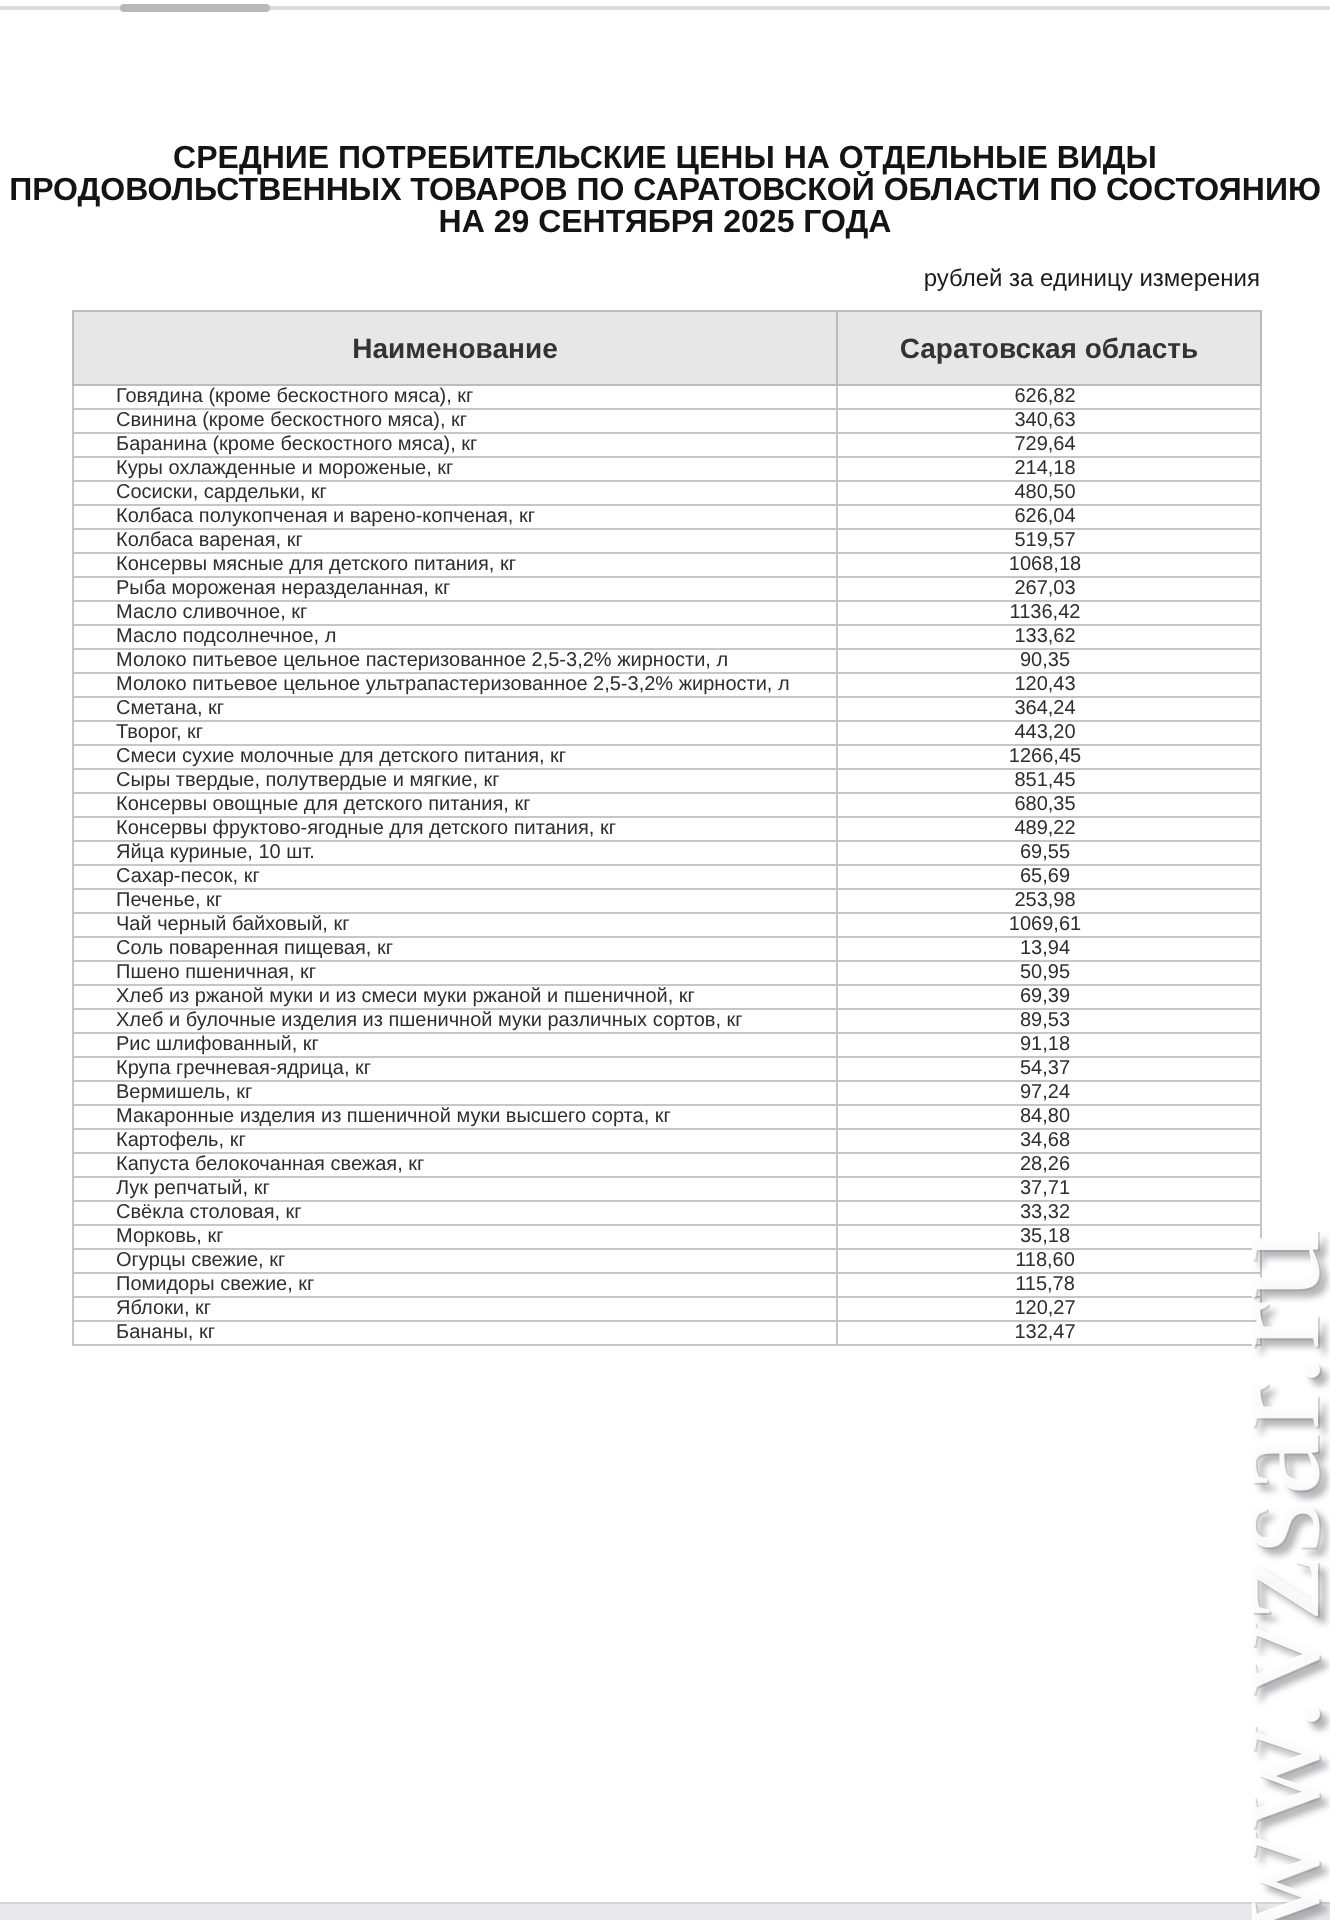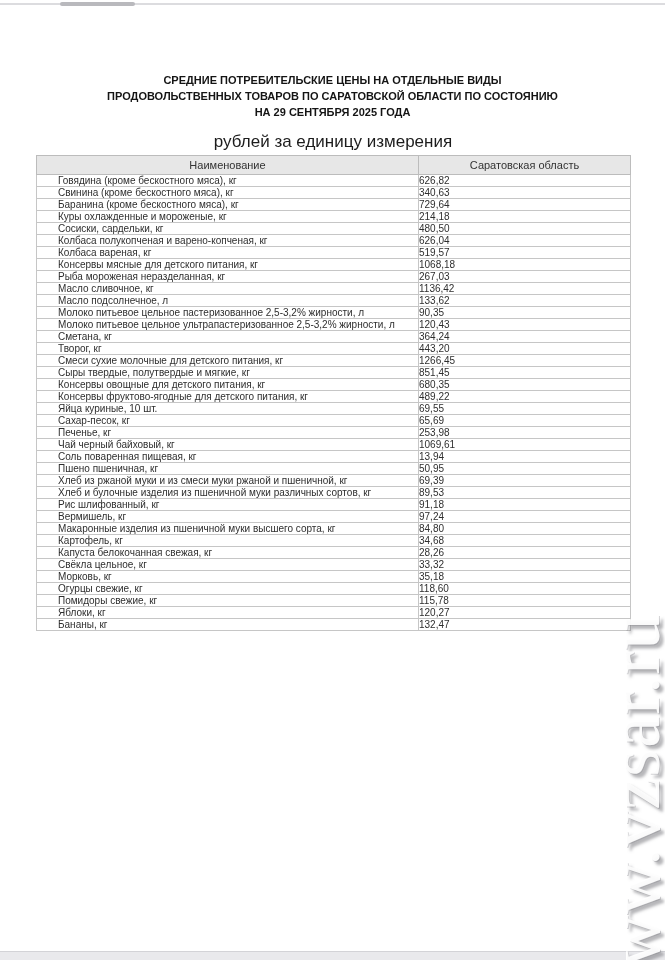--- a/index.html
+++ b/index.html
@@ -20,44 +20,44 @@
     width: 75px; height: 4px; background: #b9b9bd; border-radius: 2px;
   }
   .bottom-edge {
     position: absolute; bottom: 0; left: 0;
     width: 665px; height: 9px;
     background: #e9e9ec; border-top: 1px solid #d3d3d7;
   }
   .doc-title {
     position: absolute; top: 72px; left: 0; width: 665px;
     text-align: center; font-weight: bold;
-    font-size: 11px; line-height: 16px; color: #141414;
+    font-size: 16px; line-height: 16px; color: #141414;
   }
   .units-note {
     position: absolute; top: 132px; left: 36px; width: 594px;
-    text-align: center; font-size: 17px; color: #1c1c1c;
+    text-align: right; font-size: 12px; color: #1c1c1c;
   }
   table.price-table {
     position: absolute; top: 155px; left: 36px;
     width: 594px; border-collapse: collapse; table-layout: fixed;
   }
   .price-table th, .price-table td {
     border: 1px solid #c6c6c6; overflow: hidden; white-space: nowrap;
   }
   .price-table thead th {
-    background: #e7e7e7; height: 19px;
-    font-weight: normal; font-size: 11px; color: #333333;
+    background: #e7e7e7; height: 37px;
+    font-weight: bold; font-size: 14px; color: #333333;
     text-align: center; vertical-align: middle; border-color: #bcbcbc;
   }
   .price-table tbody td {
     height: 11.9px; font-size: 10px; line-height: 11px;
     color: #2e2e2e; vertical-align: middle;
   }
   td.name-cell  { padding-left: 21px;  text-align: left; }
-  td.price-cell { padding-right: 4px; text-align: left; }
+  td.price-cell { padding-right: 4px; text-align: center; }
   .col-name  { width: 382px; }
   .col-price { width: 212px; }
   .watermark {
     position: absolute; left: 405px; top: 750px;
     width: 460px; height: 80px; line-height: 80px;
     transform: rotate(-90deg);
     font-family: "Liberation Serif", serif;
     font-size: 72px; letter-spacing: 1px;
     color: rgba(255,255,255,0.92);
     text-shadow: -4px 4px 3px rgba(110,110,115,0.50), -1px 1px 0 rgba(140,140,145,0.35);
@@ -196,37 +196,45 @@
       </tr>
       <tr>
         <td class="name-cell">Хлеб и булочные изделия из пшеничной муки различных сортов, кг</td>
         <td class="price-cell">89,53</td>
       </tr>
       <tr>
         <td class="name-cell">Рис шлифованный, кг</td>
         <td class="price-cell">91,18</td>
       </tr>
       <tr>
+        <td class="name-cell">Крупа гречневая-ядрица, кг</td>
+        <td class="price-cell">54,37</td>
+      </tr>
+      <tr>
         <td class="name-cell">Вермишель, кг</td>
         <td class="price-cell">97,24</td>
       </tr>
       <tr>
         <td class="name-cell">Макаронные изделия из пшеничной муки высшего сорта, кг</td>
         <td class="price-cell">84,80</td>
       </tr>
       <tr>
         <td class="name-cell">Картофель, кг</td>
         <td class="price-cell">34,68</td>
       </tr>
       <tr>
         <td class="name-cell">Капуста белокочанная свежая, кг</td>
         <td class="price-cell">28,26</td>
       </tr>
       <tr>
-        <td class="name-cell">Свёкла цельное, кг</td>
+        <td class="name-cell">Лук репчатый, кг</td>
+        <td class="price-cell">37,71</td>
+      </tr>
+      <tr>
+        <td class="name-cell">Свёкла столовая, кг</td>
         <td class="price-cell">33,32</td>
       </tr>
       <tr>
         <td class="name-cell">Морковь, кг</td>
         <td class="price-cell">35,18</td>
       </tr>
       <tr>
         <td class="name-cell">Огурцы свежие, кг</td>
         <td class="price-cell">118,60</td>
       </tr>

